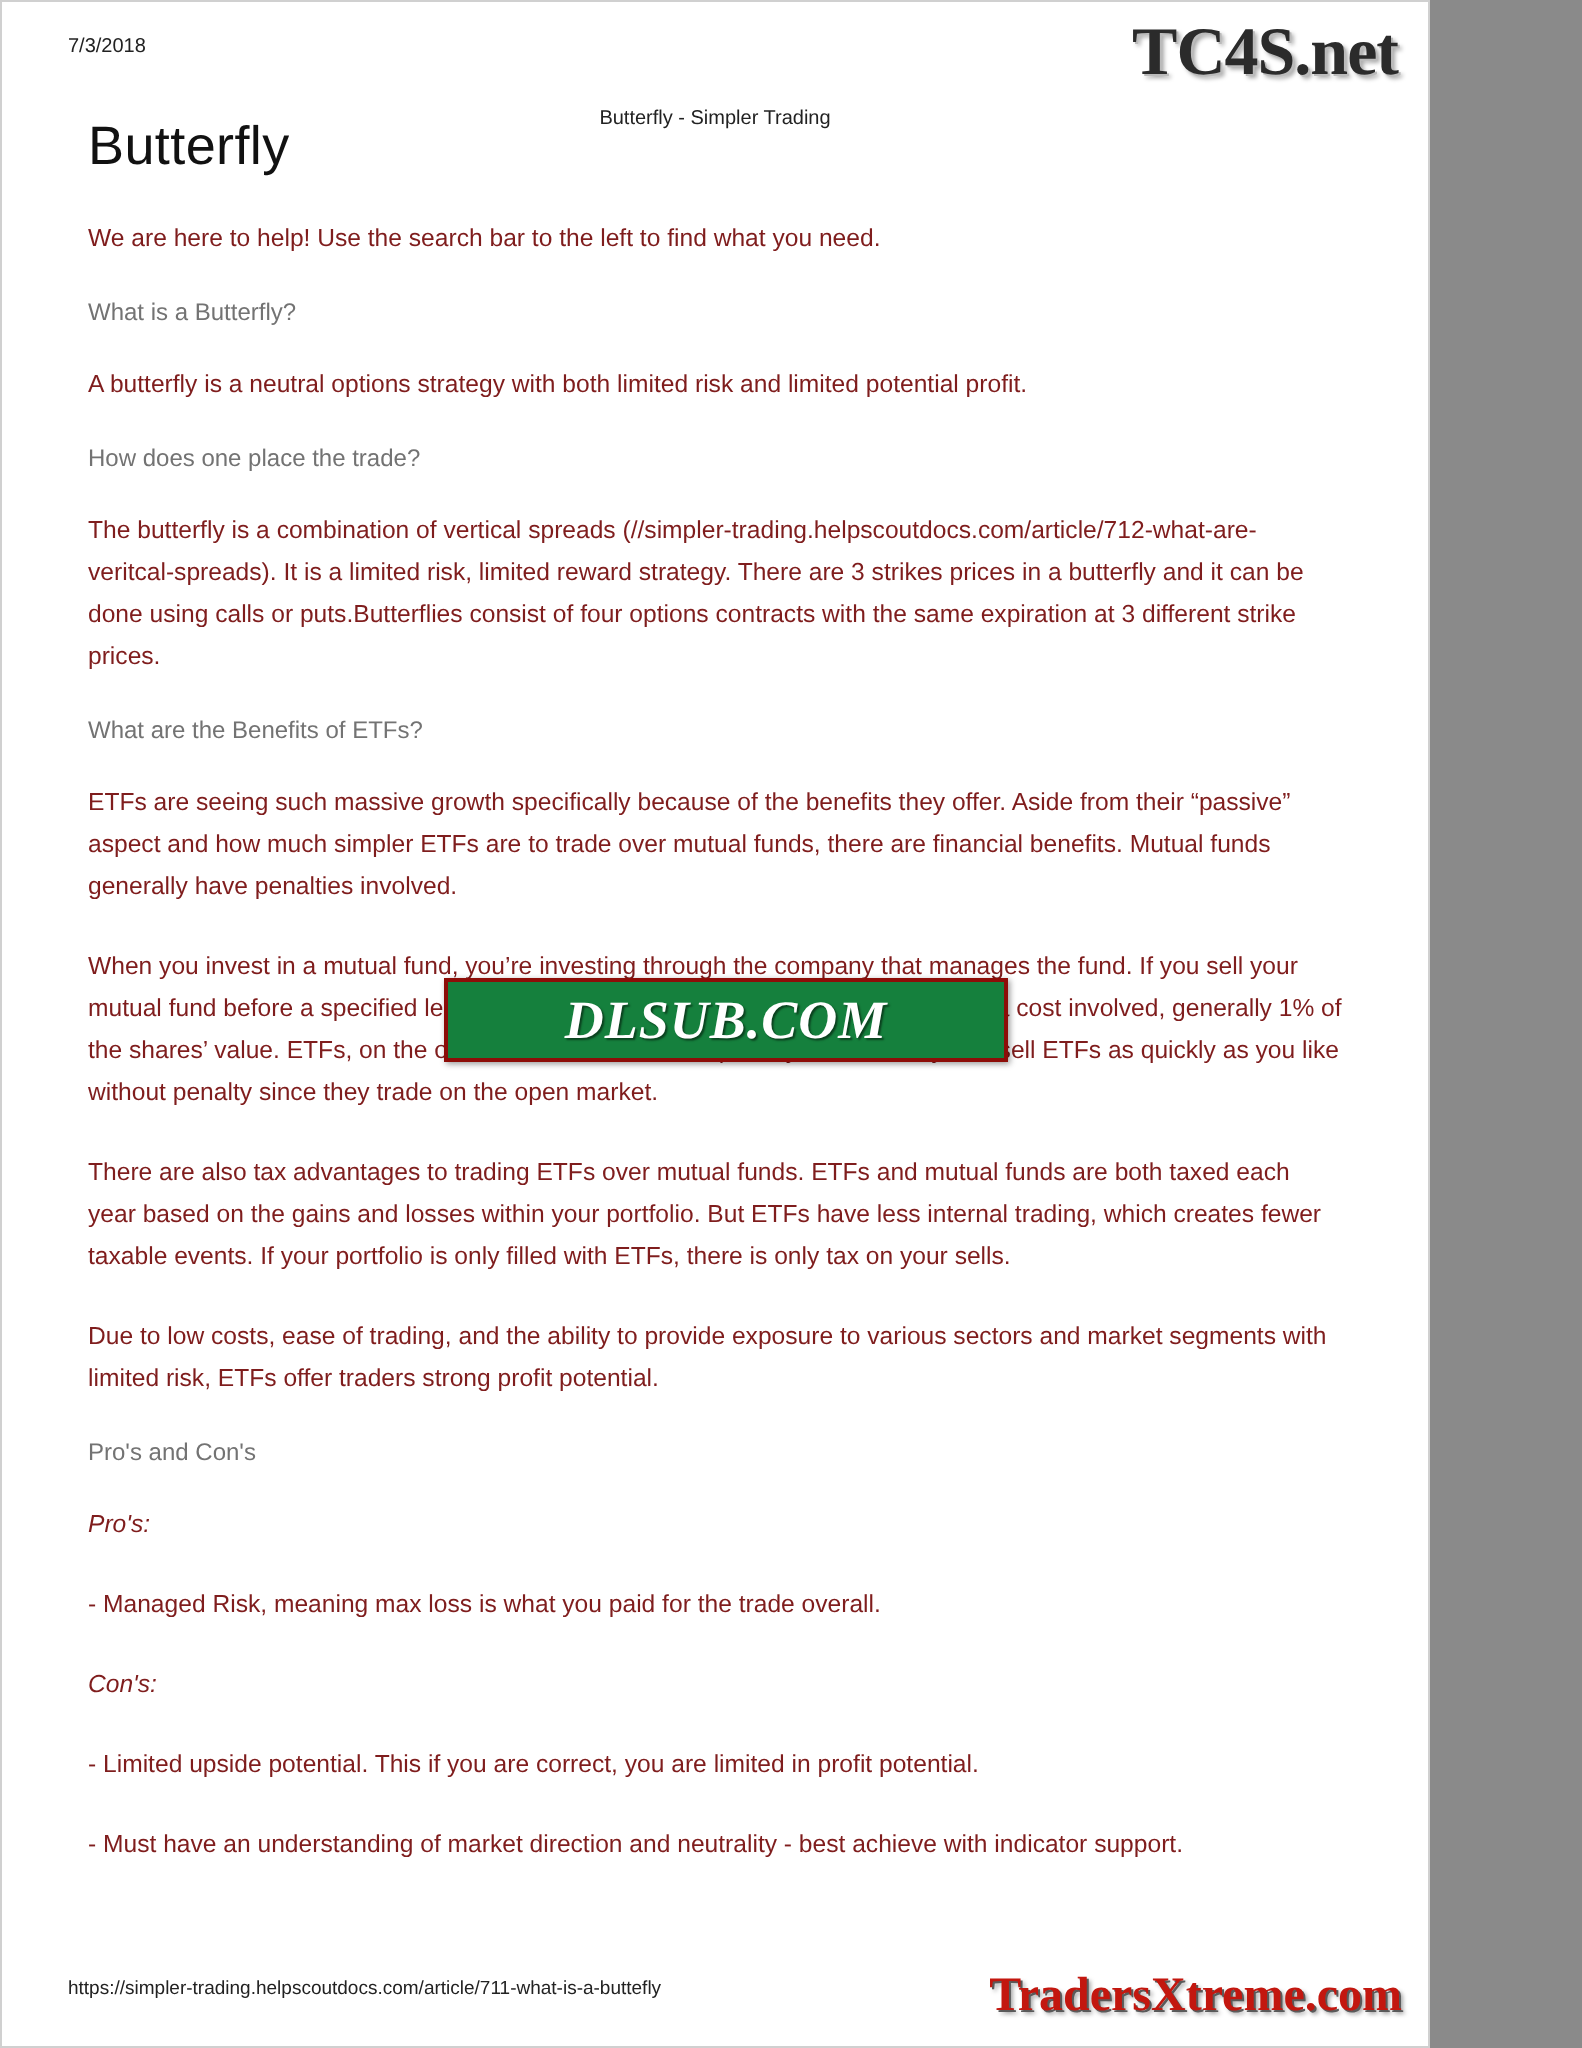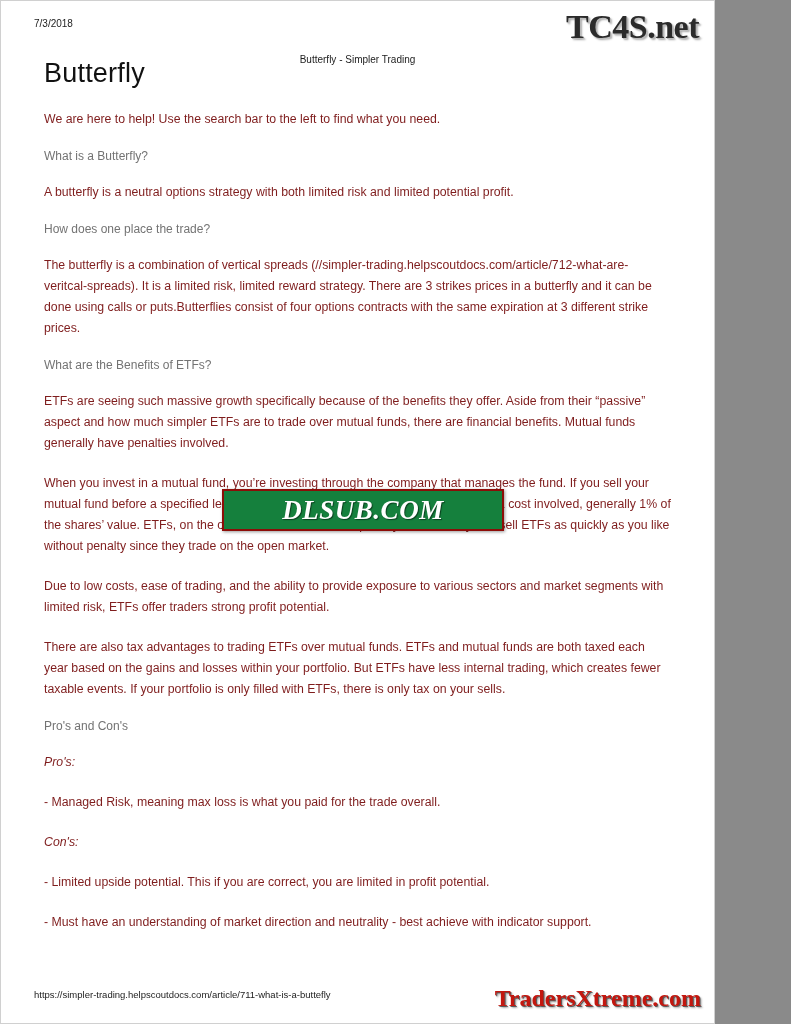--- a/index.html
+++ b/index.html
@@ -158,22 +158,22 @@
 
     <h2 class="sub">What is a Butterfly?</h2>
     <p class="para">A butterfly is a neutral options strategy with both limited risk and limited potential profit.</p>
 
     <h2 class="sub">How does one place the trade?</h2>
     <p class="para">The butterfly is a combination of  vertical spreads (//simpler-trading.helpscoutdocs.com/article/712-what-are-veritcal-spreads). It is a limited risk, limited reward strategy. There are 3 strikes prices in a butterfly and it can be done using calls or puts.Butterflies consist of four options contracts with the same expiration at 3 different strike prices.</p>
 
     <h2 class="sub">What are the Benefits of ETFs?</h2>
     <p class="para">ETFs are seeing such massive growth specifically because of the benefits they offer. Aside from their “passive” aspect and how much simpler ETFs are to trade over mutual funds, there are financial benefits. Mutual funds generally have penalties involved.</p>
     <p class="para">When you invest in a mutual fund, you’re investing through the company that manages the fund. If you sell your mutual fund before a specified length of time (usually 90 days) there is often an extra cost involved, generally 1% of the shares’ value. ETFs, on the other hand, have no such penalty. You can buy and sell ETFs as quickly as you like without penalty since they trade on the open market.</p>
+    <p class="para">There are also tax advantages to trading ETFs over mutual funds. ETFs and mutual funds are both taxed each year based on the gains and losses within your portfolio. But ETFs have less internal trading, which creates fewer taxable events.  If your portfolio is only filled with ETFs, there is only tax on your sells.</p>
     <p class="para">Due to low costs, ease of trading, and the ability to provide exposure to various sectors and market segments with limited risk, ETFs offer traders strong profit potential.</p>
-    <p class="para">There are also tax advantages to trading ETFs over mutual funds. ETFs and mutual funds are both taxed each year based on the gains and losses within your portfolio. But ETFs have less internal trading, which creates fewer taxable events.  If your portfolio is only filled with ETFs, there is only tax on your sells.</p>
 
     <h2 class="sub">Pro's and Con's</h2>
 
     <p class="para ital">Pro's:</p>
     <p class="para">- Managed Risk, meaning max loss is what you paid for the trade overall.</p>
 
     <p class="para ital">Con's:</p>
     <p class="para">- Limited upside potential. This if you are correct, you are limited in profit potential.</p>
     <p class="para">- Must have an understanding of market direction and neutrality - best achieve with indicator support.</p>
   </div>

